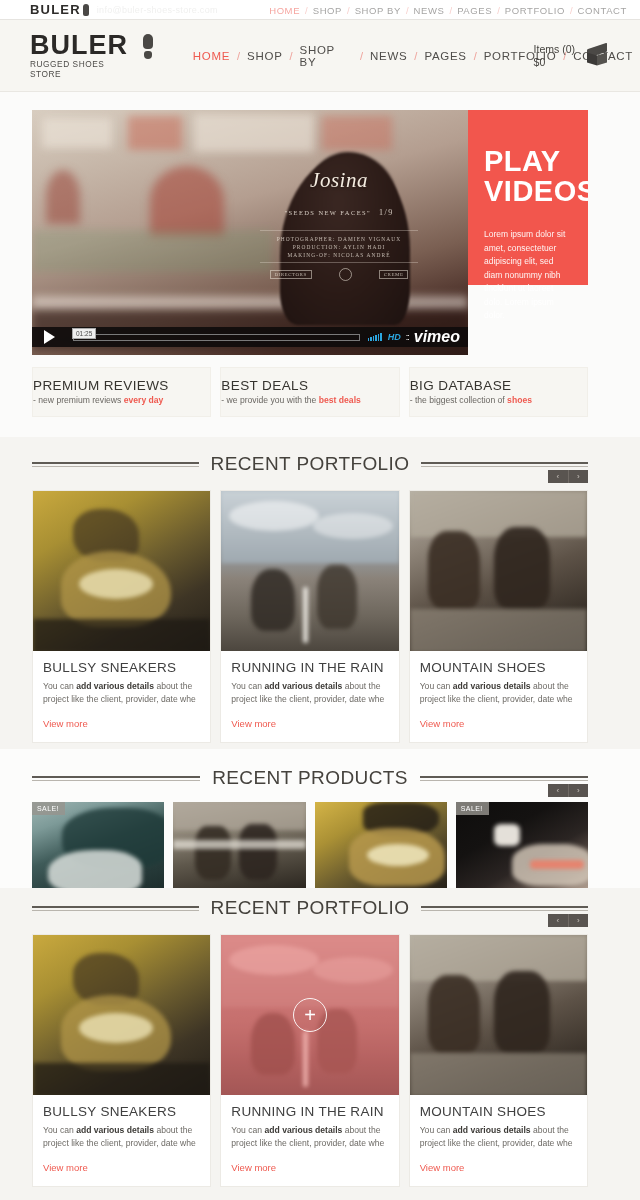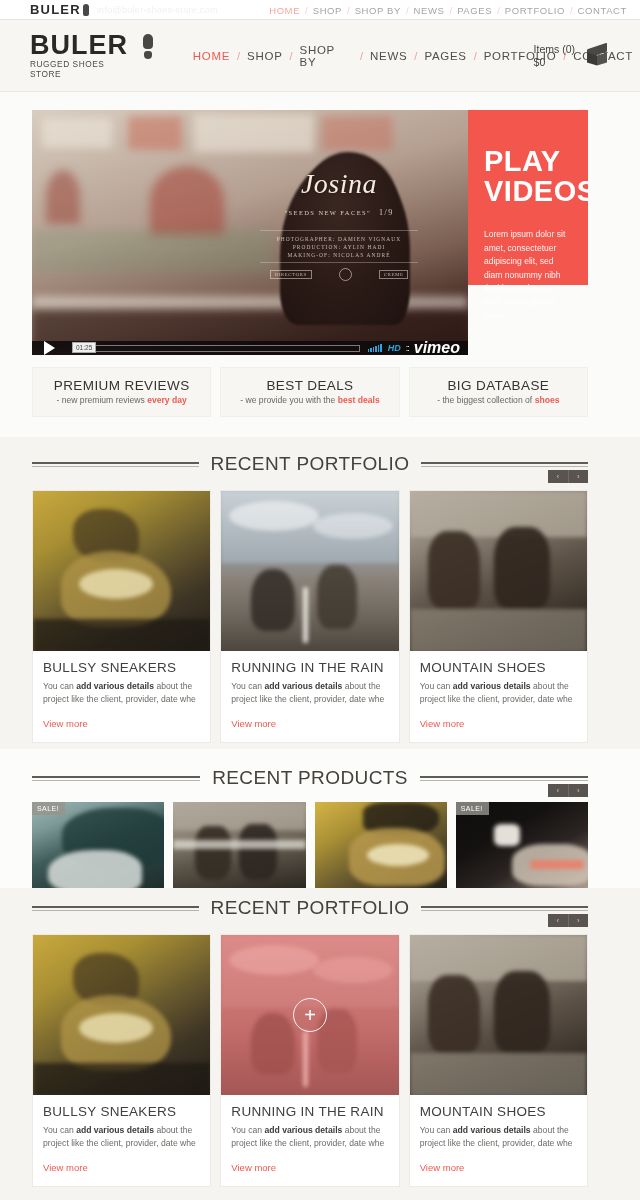--- a/index.html
+++ b/index.html
@@ -100,40 +100,40 @@
     position:absolute; right: 58px; bottom: 30px; width: 130px; height: 170px;
     background: radial-gradient(ellipse at 45% 28%, #3a2722 0%, #2a1a16 55%, #1d1210 100%);
     border-radius: 56% 48% 12% 14% / 62% 58% 22% 20%;
     filter: blur(1.2px);
   }
   .v-head { position:absolute; right: 70px; top: 42px; width: 96px; height: 104px;
     background:#2e1e1a; border-radius: 55% 60% 40% 45% / 62% 58% 40% 42%; filter: blur(1.6px); }
   .v-title {
     position: absolute; right: 44px; top: 58px; width: 170px; text-align: center;
     color: #f4ece0; font-family: "Liberation Serif", serif; font-style: italic;
-    font-size: 28px; text-shadow: 0 1px 3px rgba(0,0,0,.35); letter-spacing: .5px;
+    font-size: 21px; text-shadow: 0 1px 3px rgba(0,0,0,.35); letter-spacing: .5px;
   }
   .v-sub { position:absolute; right: 44px; top: 98px; width:170px; text-align:center;
     font-family:"Liberation Serif", serif; font-size: 6.5px; letter-spacing: 1.4px;
     color: rgba(244,236,224,.82); }
   .v-sub .frac { font-size: 8px; margin-left: 8px; }
   .v-credits { position:absolute; right: 44px; top: 125px; width: 170px; text-align:center;
     font-family:"Liberation Serif", serif; font-size: 5.4px; letter-spacing: 1.1px;
     line-height: 8px; color: rgba(244,236,224,.72); }
   .v-rule { position:absolute; right: 50px; width: 158px; height:1px; background: rgba(244,236,224,.3); }
   .v-logos { position:absolute; right: 46px; top: 158px; width: 166px;
     display:flex; justify-content: space-around; align-items:center; }
   .v-logos span { font-family:"Liberation Serif", serif; font-size: 5px; letter-spacing:.5px;
     color: rgba(244,236,224,.68); text-align:center; }
   .v-crown { width:13px; height:13px; border-radius:50%; border:1px solid rgba(244,236,224,.55);
     display:inline-block; }
   .v-box { border:1px solid rgba(244,236,224,.5); padding:1px 4px; }
 
   .player {
-    position:absolute; left:0; bottom:0; width:436px; height:14px;
+    position:absolute; left:0; bottom:8px; width:436px; height:20px;
     background: rgba(12,10,10,.88); display:flex; align-items:center; padding: 0 8px;
   }
   .play-btn { width:0;height:0;border-left:11px solid #fff;border-top:7px solid transparent;
     border-bottom:7px solid transparent; margin-left:4px; }
   .time-chip { position:absolute; left: 40px; top: 1px; background:#efefef; color:#4a4a4a;
     font-size: 6.5px; padding: 1px 3px; border:1px solid #aaa; font-family:"Liberation Sans", sans-serif; }
   .progress { flex:1; height: 7px; border:1px solid #7a7a7a; margin-left: 18px; margin-right: 8px; }
   .bars { display:flex; gap:1px; align-items:flex-end; height:8px; margin-right:6px; }
   .bars i { display:block; width:1.5px; background:#2ba6e0; }
   .hd { color:#2ba6e0; font-size:9px; font-weight:bold; font-style:italic; margin-right:5px;
@@ -149,21 +149,21 @@
   .hero-right h2 {
     font-size: 29px; line-height: 30px; font-weight: bold; letter-spacing: .5px;
     font-family: "Liberation Sans", sans-serif;
   }
   .hero-right p {
     margin-top: 22px; font-size: 8.5px; line-height: 13.5px; color: rgba(255,255,255,.93);
   }
 
   
   .features { position: absolute; top: 367px; left: 32px; width: 556px; display:flex; gap: 9px; }
-  .feat { flex:1; background:#f7f6f2; height: 50px; text-align:center; padding-top: 10px;
+  .feat { flex:1; background:#f7f6f2; height: 50px; padding-top: 10px;
     border: 1px solid #f1efe9; }
   .feat h3 { font-size: 13.5px; color: #36342f; letter-spacing: .4px; font-weight: normal;
     font-family:"Liberation Sans", sans-serif; }
   .feat p { font-size: 8.6px; color: #6a6762; margin-top: 2px; }
   .feat p .hi { color: #ef5a50; font-weight: bold; }
 
   
   .band-gray { position:absolute; left:0; width:640px; background:#f5f4f1; }
   .band-white { position:absolute; left:0; width:640px; background:#fcfcfb; }
 

